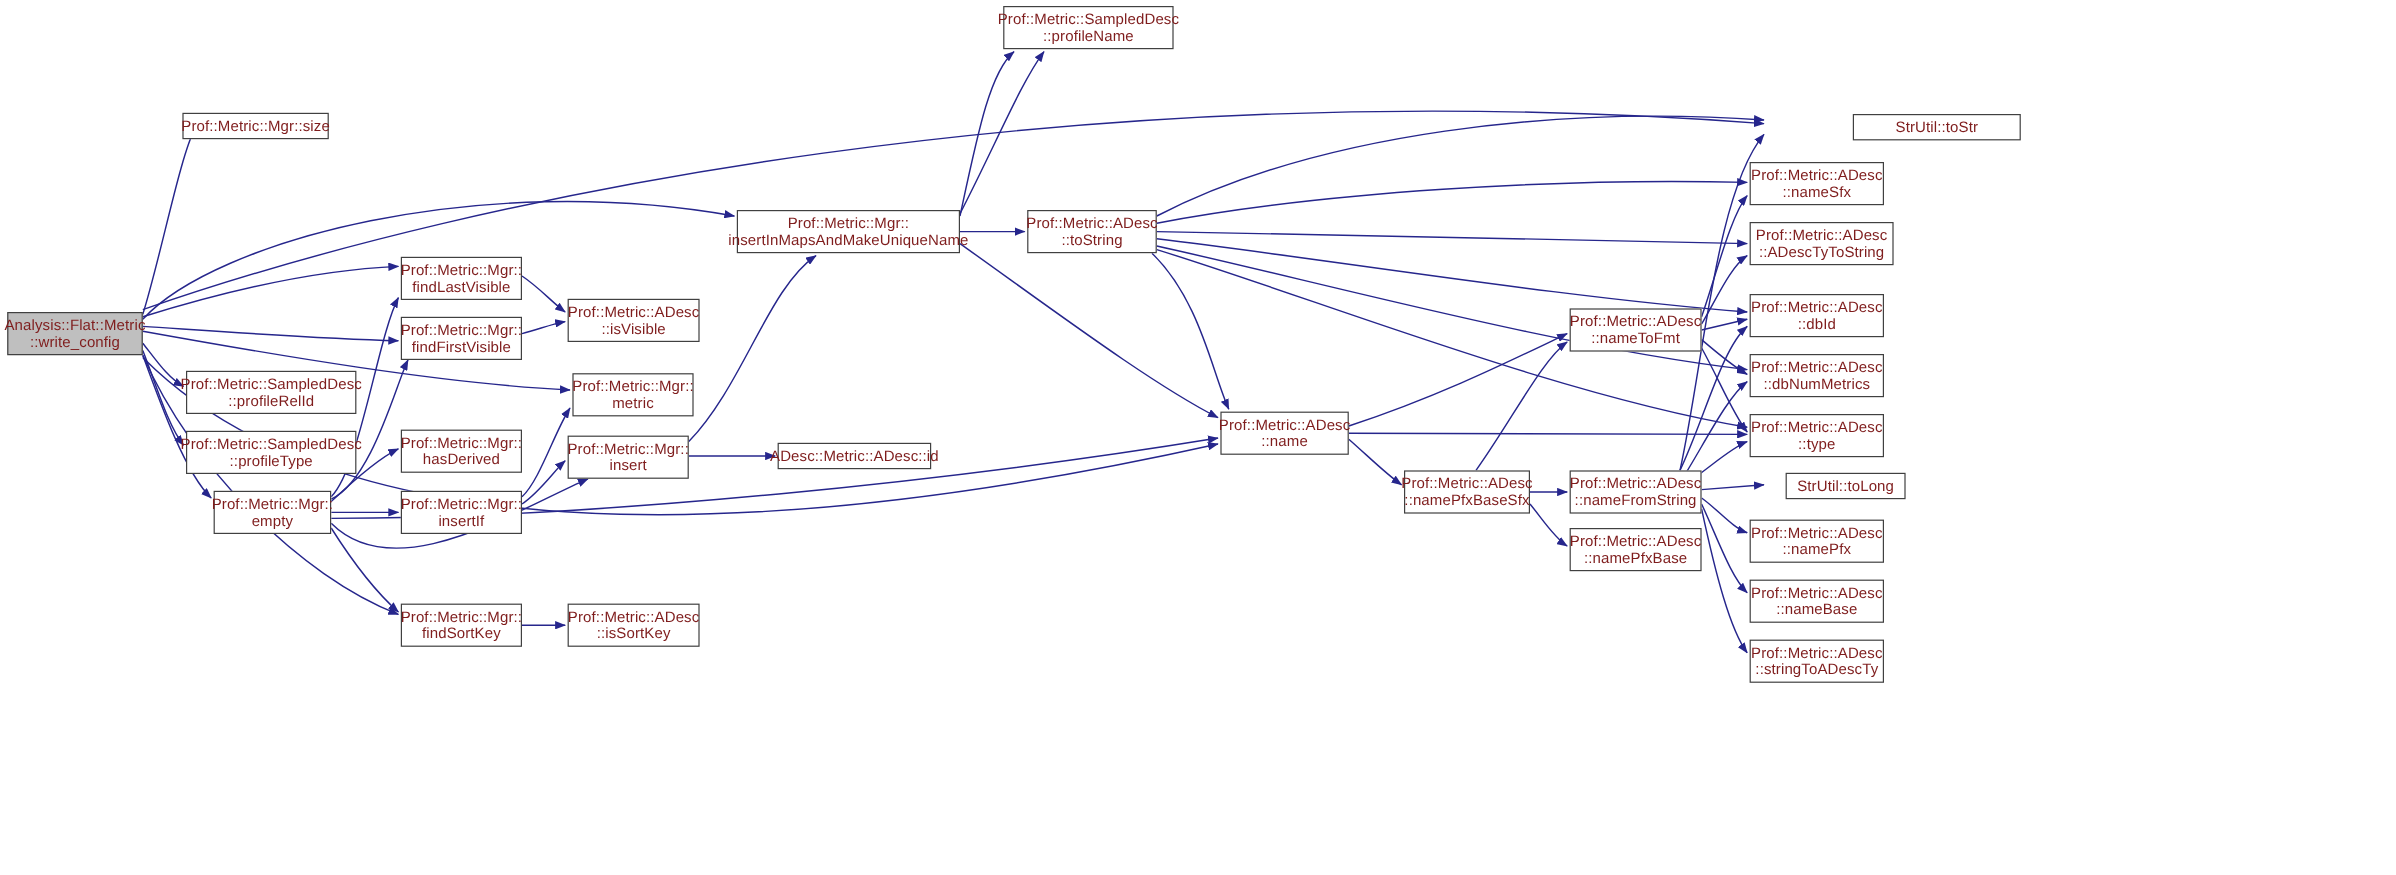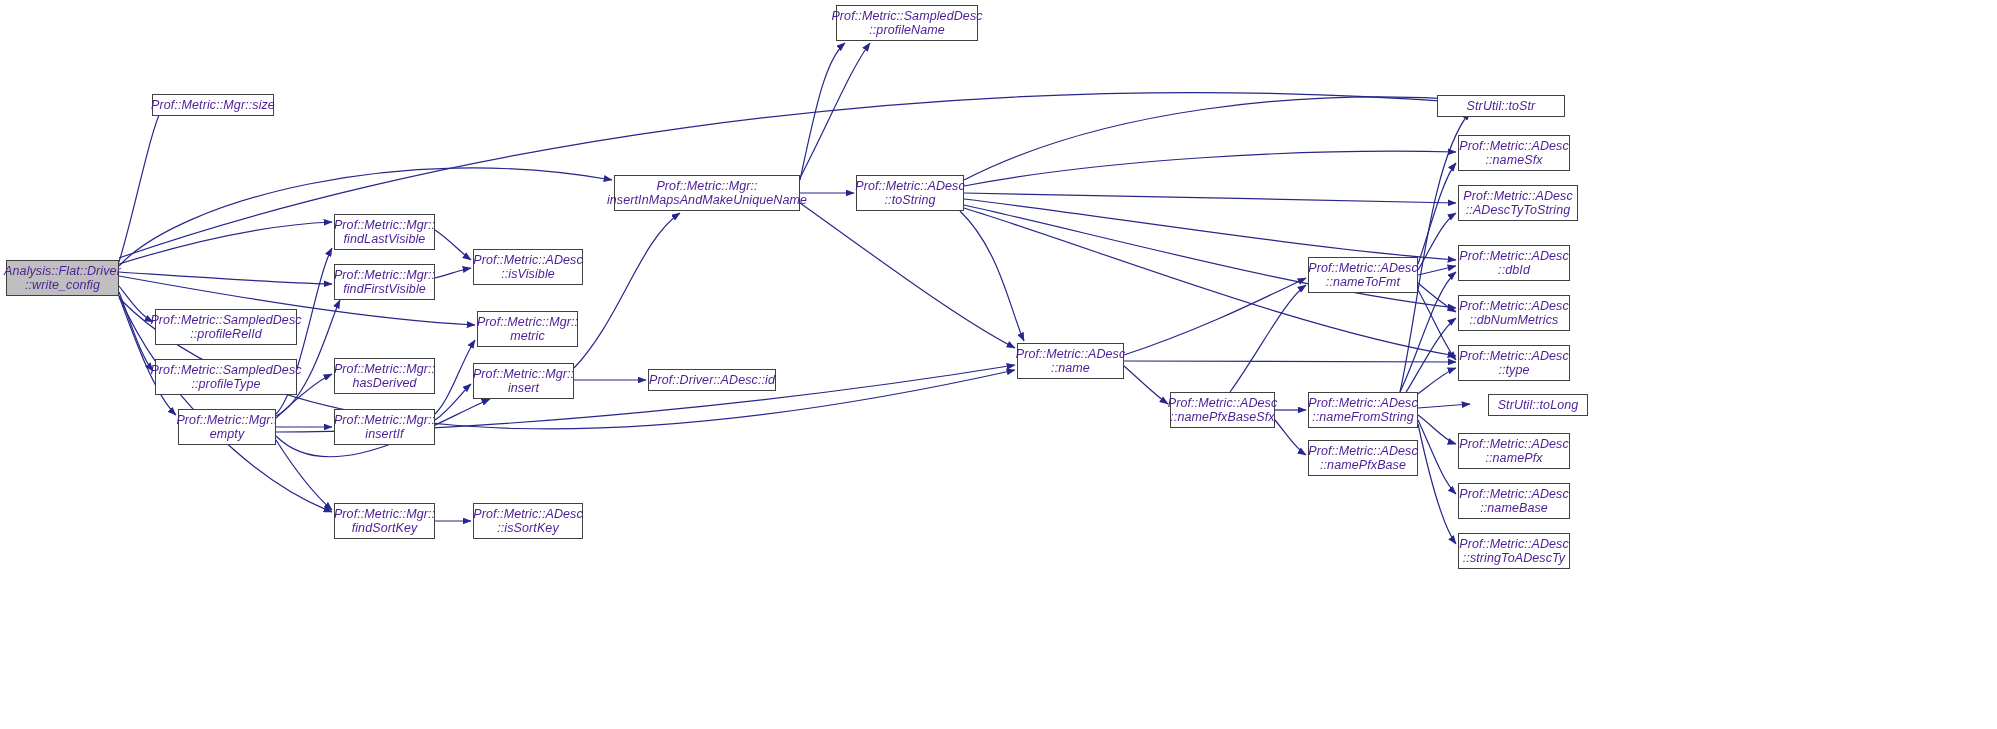--- a/index.html
+++ b/index.html
@@ -20,31 +20,30 @@
     left: 0; top: 0;
     width: 1997px;
     height: 729px;
     pointer-events: none;
   }
   .node {
     position: absolute;
     box-sizing: border-box;
     border: 1px solid #404040;
     background: #ffffff;
-    color: #4c1d95;
+    color: #7f1d1d;
     font-size: 12.5px;
     line-height: 14.5px;
     letter-spacing: 0.1px;
     display: flex;
     align-items: center;
     justify-content: center;
     text-align: center;
     white-space: pre-line;
     padding: 0 3px;
-    font-style: italic;
   }
   .node.root {
     background: #bfbfbf;
     border: 1px solid #404040;
   }
 </style>
 </head>
 <body>
 
 <div id="canvas">
@@ -108,21 +107,21 @@
         <path d="M 1418 424 C 1430 480, 1442 525, 1456 544" fill="none" stroke="#26268c" stroke-width="1.2" marker-end="url(#arrowhead)"></path>
         <path d="M 1418 264 C 1430 230, 1442 180, 1456 163" fill="none" stroke="#26268c" stroke-width="1.2" marker-end="url(#arrowhead)"></path>
         <path d="M 1418 270 C 1430 250, 1442 222, 1456 213" fill="none" stroke="#26268c" stroke-width="1.2" marker-end="url(#arrowhead)"></path>
         <path d="M 1418 275 L 1456 266" fill="none" stroke="#26268c" stroke-width="1.2" marker-end="url(#arrowhead)"></path>
         <path d="M 1418 283 C 1432 295, 1444 305, 1456 312" fill="none" stroke="#26268c" stroke-width="1.2" marker-end="url(#arrowhead)"></path>
         <path d="M 1418 290 C 1432 315, 1444 345, 1456 360" fill="none" stroke="#26268c" stroke-width="1.2" marker-end="url(#arrowhead)"></path>
       </g>
   </svg>
 
   <div id="nodes-group">
-      <div class="node root" style="left: 6px; top: 260px; width: 113px; height: 36px;">Analysis::Flat::Driver
+      <div class="node root" style="left: 6px; top: 260px; width: 113px; height: 36px;">Analysis::Flat::Metric
 ::write_config</div>
       <div class="node" style="left: 152px; top: 94px; width: 122px; height: 22px;">Prof::Metric::Mgr::size</div>
       <div class="node" style="left: 155px; top: 309px; width: 142px; height: 36px;">Prof::Metric::SampledDesc
 ::profileRelId</div>
       <div class="node" style="left: 155px; top: 359px; width: 142px; height: 36px;">Prof::Metric::SampledDesc
 ::profileType</div>
       <div class="node" style="left: 178px; top: 409px; width: 98px; height: 36px;">Prof::Metric::Mgr::
 empty</div>
       <div class="node" style="left: 334px; top: 214px; width: 101px; height: 36px;">Prof::Metric::Mgr::
 findLastVisible</div>
@@ -135,38 +134,38 @@
       <div class="node" style="left: 334px; top: 503px; width: 101px; height: 36px;">Prof::Metric::Mgr::
 findSortKey</div>
       <div class="node" style="left: 473px; top: 249px; width: 110px; height: 36px;">Prof::Metric::ADesc
 ::isVisible</div>
       <div class="node" style="left: 477px; top: 311px; width: 101px; height: 36px;">Prof::Metric::Mgr::
 metric</div>
       <div class="node" style="left: 473px; top: 363px; width: 101px; height: 36px;">Prof::Metric::Mgr::
 insert</div>
       <div class="node" style="left: 473px; top: 503px; width: 110px; height: 36px;">Prof::Metric::ADesc
 ::isSortKey</div>
-      <div class="node" style="left: 648px; top: 369px; width: 128px; height: 22px;">Prof::Driver::ADesc::id</div>
+      <div class="node" style="left: 648px; top: 369px; width: 128px; height: 22px;">ADesc::Metric::ADesc::id</div>
       <div class="node" style="left: 614px; top: 175px; width: 186px; height: 36px;">Prof::Metric::Mgr::
 insertInMapsAndMakeUniqueName</div>
       <div class="node" style="left: 836px; top: 5px; width: 142px; height: 36px;">Prof::Metric::SampledDesc
 ::profileName</div>
       <div class="node" style="left: 856px; top: 175px; width: 108px; height: 36px;">Prof::Metric::ADesc
 ::toString</div>
       <div class="node" style="left: 1017px; top: 343px; width: 107px; height: 36px;">Prof::Metric::ADesc
 ::name</div>
       <div class="node" style="left: 1308px; top: 257px; width: 110px; height: 36px;">Prof::Metric::ADesc
 ::nameToFmt</div>
       <div class="node" style="left: 1170px; top: 392px; width: 105px; height: 36px;">Prof::Metric::ADesc
 ::namePfxBaseSfx</div>
       <div class="node" style="left: 1308px; top: 392px; width: 110px; height: 36px;">Prof::Metric::ADesc
 ::nameFromString</div>
       <div class="node" style="left: 1308px; top: 440px; width: 110px; height: 36px;">Prof::Metric::ADesc
 ::namePfxBase</div>
-      <div class="node" style="left: 1437px; top: 95px; width: 128px; height: 22px;">StrUtil::toStr</div>
+      <div class="node" style="left: 1544px; top: 95px; width: 140px; height: 22px;">StrUtil::toStr</div>
       <div class="node" style="left: 1458px; top: 135px; width: 112px; height: 36px;">Prof::Metric::ADesc
 ::nameSfx</div>
       <div class="node" style="left: 1458px; top: 185px; width: 120px; height: 36px;">Prof::Metric::ADesc
 ::ADescTyToString</div>
       <div class="node" style="left: 1458px; top: 245px; width: 112px; height: 36px;">Prof::Metric::ADesc
 ::dbId</div>
       <div class="node" style="left: 1458px; top: 295px; width: 112px; height: 36px;">Prof::Metric::ADesc
 ::dbNumMetrics</div>
       <div class="node" style="left: 1458px; top: 345px; width: 112px; height: 36px;">Prof::Metric::ADesc
 ::type</div>

